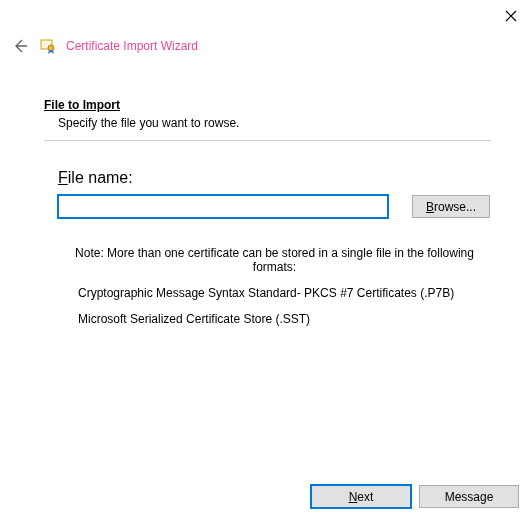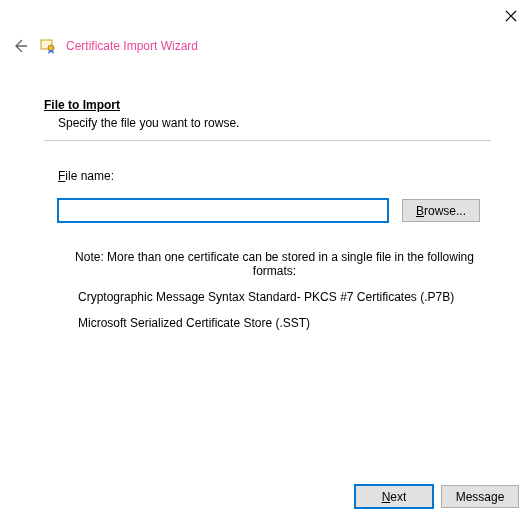--- a/index.html
+++ b/index.html
@@ -57,27 +57,27 @@
       margin-left: 14px;
       margin-bottom: 10px;
     }
     .hr {
       border: none;
       border-top: 1px solid #ccc;
       margin: 6px 0 28px 0;
     }
     .field-block { margin-left: 14px; }
     .field-label {
-      font-size: 12px;
-      margin-bottom: 16px;
+      font-size: 16px;
+      margin-bottom: 8px;
     }
     .field-label .ul { text-decoration: underline; }
     .input-row {
       display: flex;
-      gap: 14px;
+      gap: 24px;
       align-items: flex-end;
     }
     .file-input {
       width: 330px;
       height: 23px;
       border: 1px solid #0078d7;
       outline: 1px solid #0078d7;
       padding: 2px 4px;
       font-size: 12px;
       background: #fff;
@@ -99,21 +99,21 @@
     .note-line { margin-bottom: 12px; text-align: center; }
     .note-item { margin-left: 20px; margin-bottom: 12px; }
     .footer {
       position: absolute;
       bottom: 10px;
       right: 12px;
       display: flex;
       gap: 8px;
     }
     .footer-btn {
-      width: 78px;
+      width: 100px;
       height: 23px;
       font-size: 12px;
       background: #e1e1e1;
       border: 1px solid #adadad;
       cursor: pointer;
     }
     .footer-btn.primary {
       border: 1px solid #0078d7;
       outline: 1px solid #0078d7;
     }

